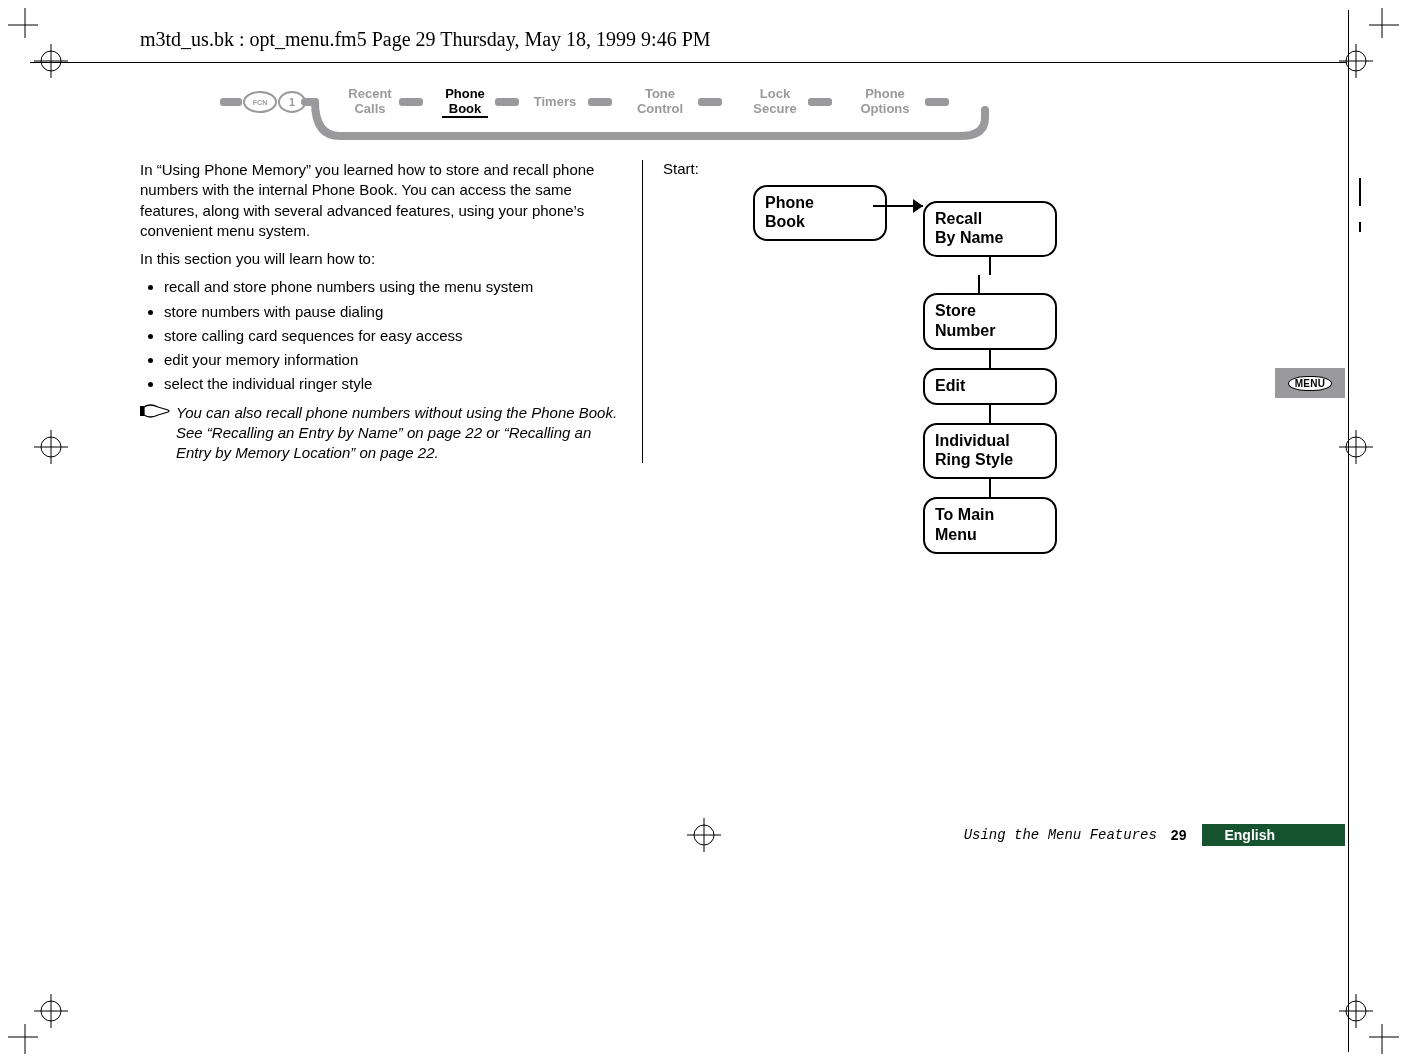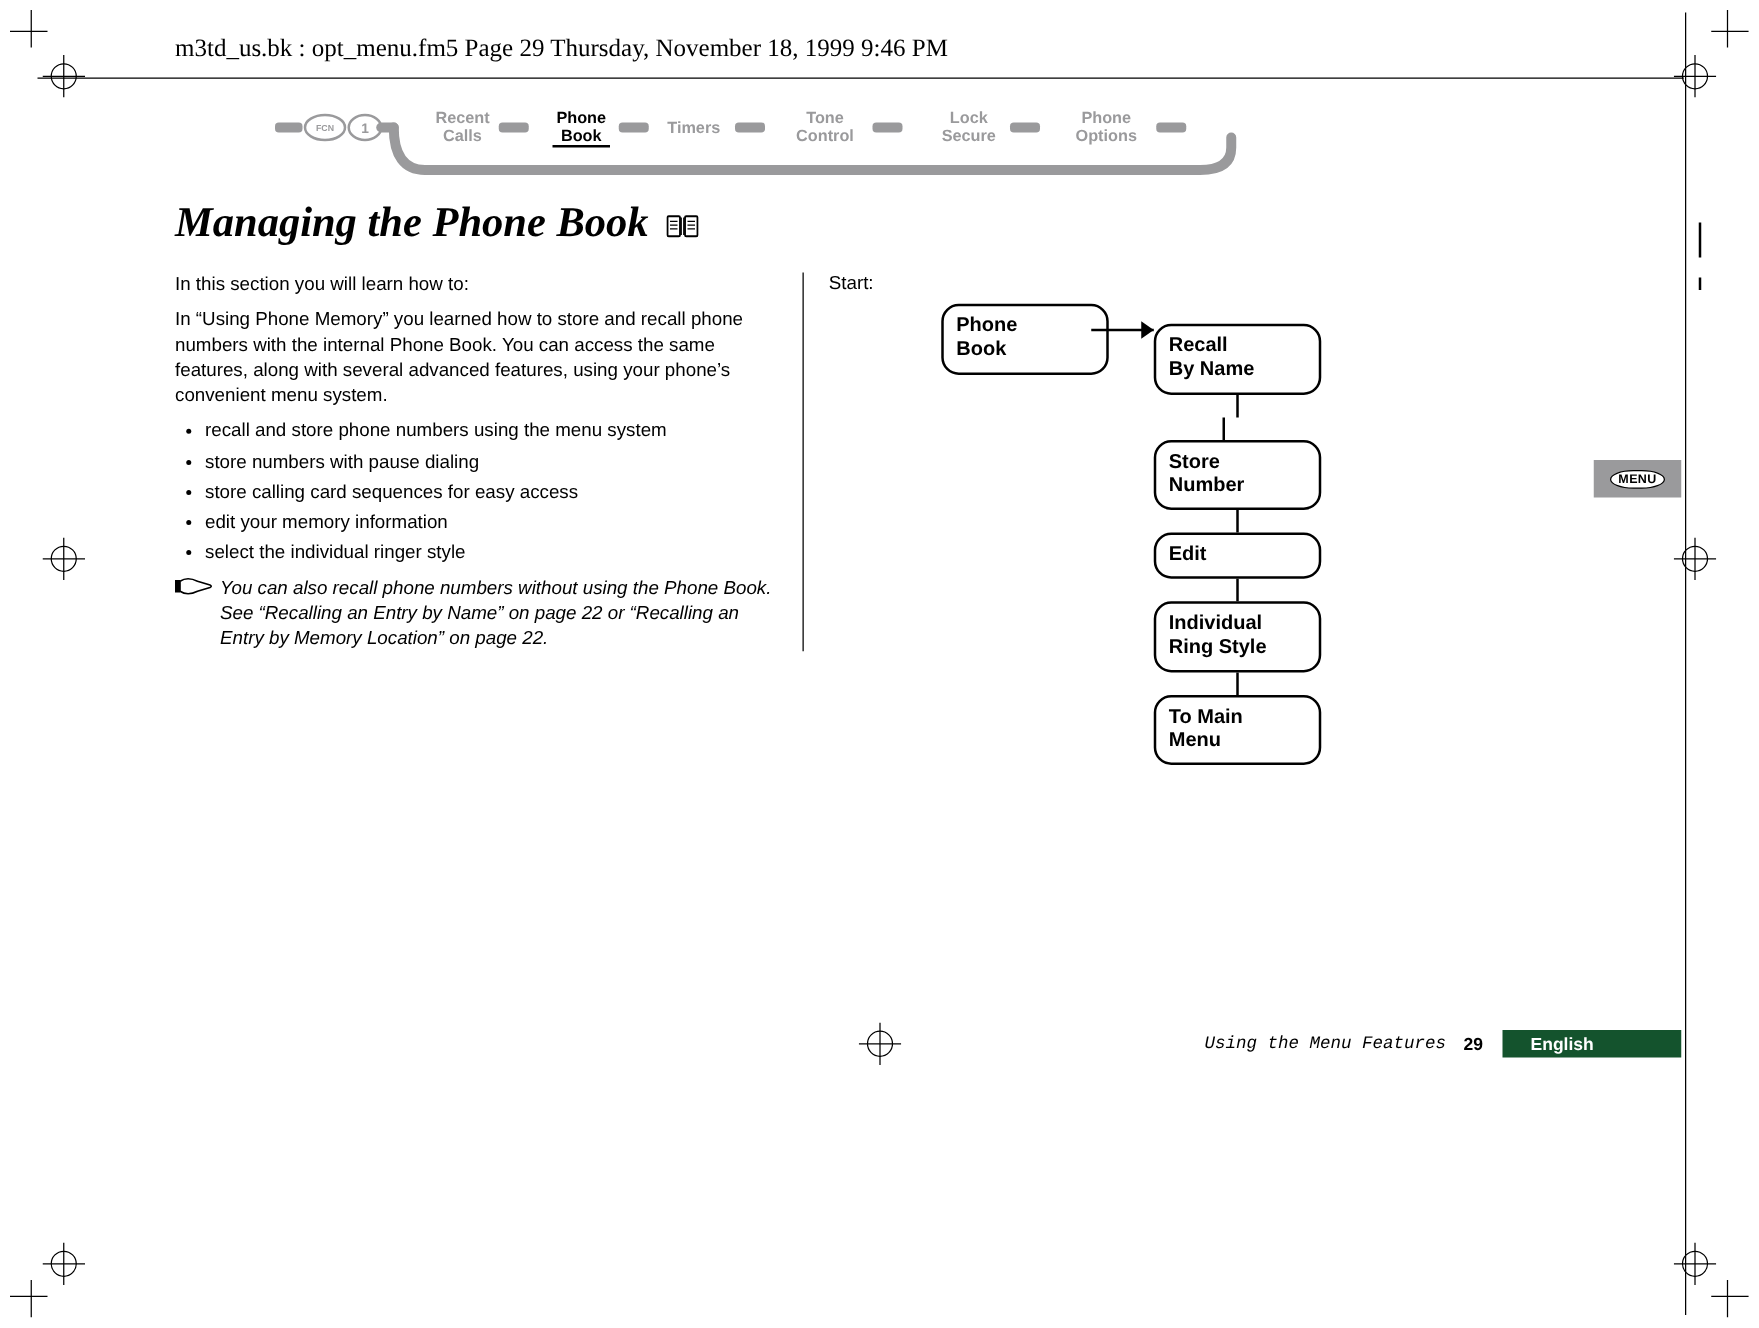--- a/index.html
+++ b/index.html
@@ -317,21 +317,21 @@
 <div class="regmark bottom-center">
   <svg viewBox="0 0 34 34">
       <circle cx="17" cy="17" r="10" fill="none" stroke="#000" stroke-width="1"></circle>
       <line x1="0" y1="17" x2="34" y2="17" stroke="#000" stroke-width="1"></line>
       <line x1="17" y1="0" x2="17" y2="34" stroke="#000" stroke-width="1"></line>
     </svg>
 </div>
 
 <div class="vrule-right"></div>
 
-<div class="running-head">m3td_us.bk : opt_menu.fm5  Page 29  Thursday, November 18, 1999  9:46 PM</div>
+<div class="running-head">m3td_us.bk : opt_menu.fm5  Page 29  Thursday, May 18, 1999  9:46 PM</div>
 <div class="head-rule"></div>
 
 <div class="ribbon">
   <svg viewBox="0 0 770 58" width="770" height="58">
 
     <rect x="0" y="10" width="22" height="8" rx="3" fill="#9a9a9c"></rect>
 
     <ellipse cx="40" cy="14" rx="16" ry="10" fill="none" stroke="#9a9a9c" stroke-width="2"></ellipse>
     <text x="40" y="17" font-size="7" text-anchor="middle" fill="#9a9a9c" font-weight="bold">FCN</text>
 
@@ -361,42 +361,25 @@
     <text x="555" y="25" font-size="13" text-anchor="middle" fill="#9a9a9c" font-weight="bold">Secure</text>
     <rect x="588" y="10" width="24" height="8" rx="3" fill="#9a9a9c"></rect>
 
     <text x="665" y="10" font-size="13" text-anchor="middle" fill="#9a9a9c" font-weight="bold">Phone</text>
     <text x="665" y="25" font-size="13" text-anchor="middle" fill="#9a9a9c" font-weight="bold">Options</text>
     <rect x="705" y="10" width="24" height="8" rx="3" fill="#9a9a9c"></rect>
   </svg>
 </div>
 
 <div class="content">
-  <div class="title">
-    <span>Managing the Phone Book</span>
-    <span style="font-style:normal; margin-left:6px; display:inline-block; vertical-align:middle;">
-      <svg width="26" height="20" viewBox="0 0 26 20">
-        <rect x="1" y="2" width="10" height="16" rx="1" fill="none" stroke="#000" stroke-width="1.5"></rect>
-        <rect x="15" y="2" width="10" height="16" rx="1" fill="none" stroke="#000" stroke-width="1.5"></rect>
-        <line x1="12" y1="3" x2="12" y2="17" stroke="#000" stroke-width="1"></line>
-        <line x1="14" y1="3" x2="14" y2="17" stroke="#000" stroke-width="1"></line>
-        <line x1="3" y1="6" x2="9" y2="6" stroke="#000" stroke-width="1"></line>
-        <line x1="3" y1="9" x2="9" y2="9" stroke="#000" stroke-width="1"></line>
-        <line x1="3" y1="12" x2="9" y2="12" stroke="#000" stroke-width="1"></line>
-        <line x1="17" y1="6" x2="23" y2="6" stroke="#000" stroke-width="1"></line>
-        <line x1="17" y1="9" x2="23" y2="9" stroke="#000" stroke-width="1"></line>
-        <line x1="17" y1="12" x2="23" y2="12" stroke="#000" stroke-width="1"></line>
-      </svg>
-    </span>
-  </div>
 
   <div class="two-col">
     <div class="col-left">
+      <p>In “Using Phone Memory”  you learned how to store and recall phone numbers with the internal Phone Book. You can access the same features, along with several advanced features, using your phone’s convenient menu system.</p>
       <p>In this section you will learn how to:</p>
-      <p>In “Using Phone Memory”  you learned how to store and recall phone numbers with the internal Phone Book. You can access the same features, along with several advanced features, using your phone’s convenient menu system.</p>
       <ul>
         <li>recall and store phone numbers using the menu system</li>
         <li>store numbers with pause dialing</li>
         <li>store calling card sequences for easy access</li>
         <li>edit your memory information</li>
         <li>select the individual ringer style</li>
       </ul>
       <div class="note-row">
         <span class="note-icon">
           <svg width="30" height="16" viewBox="0 0 30 16">

